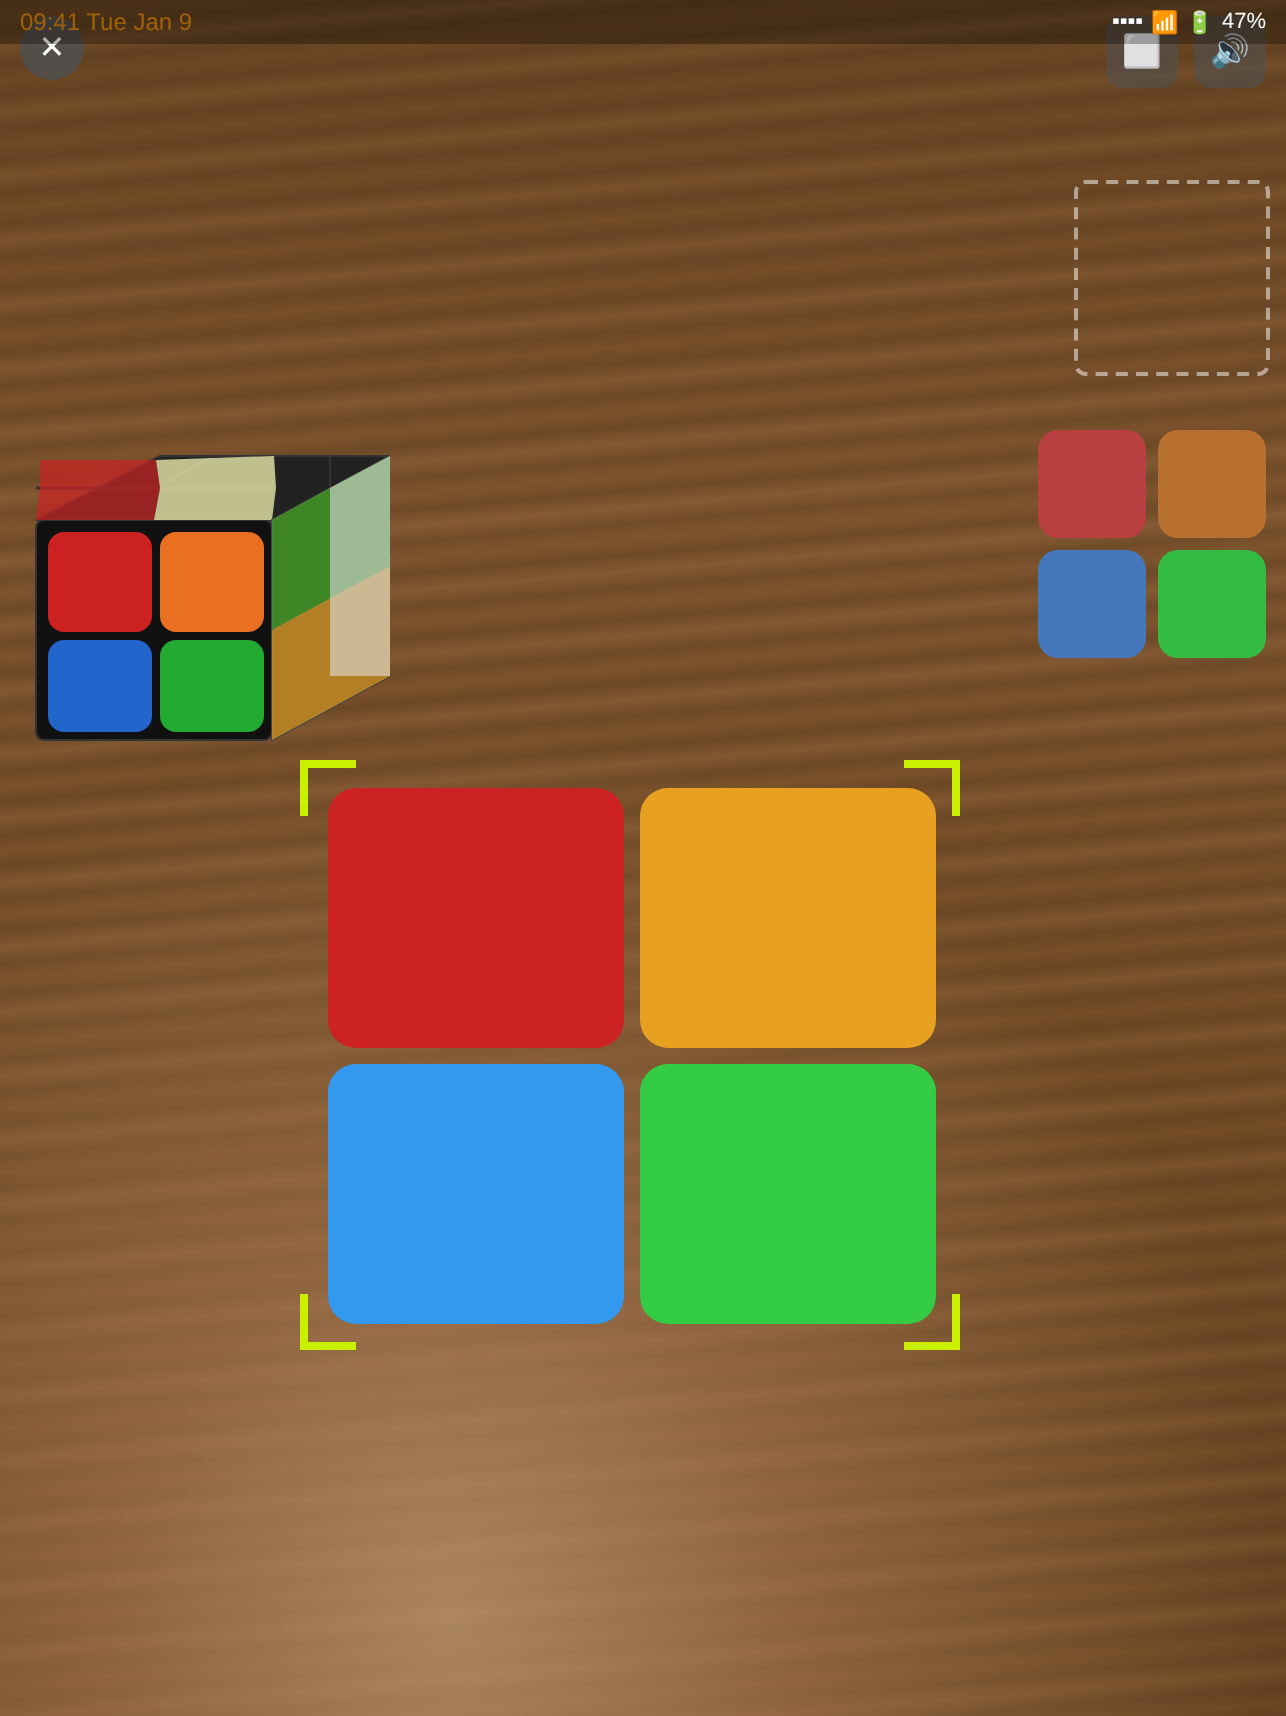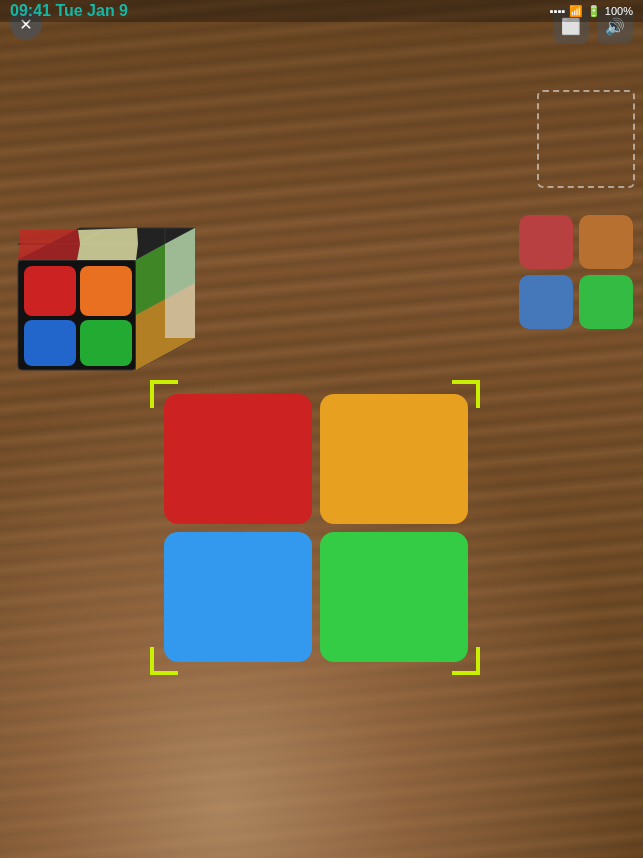--- a/index.html
+++ b/index.html
@@ -21,23 +21,23 @@
       height: 22px;
       background: rgba(0,0,0,0.3);
       z-index: 100;
       display: flex;
       align-items: center;
       justify-content: space-between;
       padding: 0 10px;
     }
 
     .status-time {
-      color: #14b8a6;
-      font-size: 16px;
-      font-weight: 700;
+      color: #a16207;
+      font-size: 12px;
+      font-weight: 400;
     }
 
     .status-icons {
       display: flex;
       align-items: center;
       gap: 4px;
       color: #fff;
       font-size: 11px;
     }
 
@@ -246,21 +246,21 @@
 <div id="hand-area"></div>
 
 <div id="status-bar">
   <span class="status-time">
     <span>09:41</span> <span>Tue Jan 9</span>
   </span>
   <div class="status-icons">
     <span>▪▪▪▪</span>
     <span>📶</span>
     <span>🔋</span>
-    <span>100%</span>
+    <span>47%</span>
   </div>
 </div>
 
 <button id="close-btn">
   <span>✕</span>
 </button>
 
 <div id="top-right-icons">
   <button class="top-icon-btn">
     <span>⬜</span>

